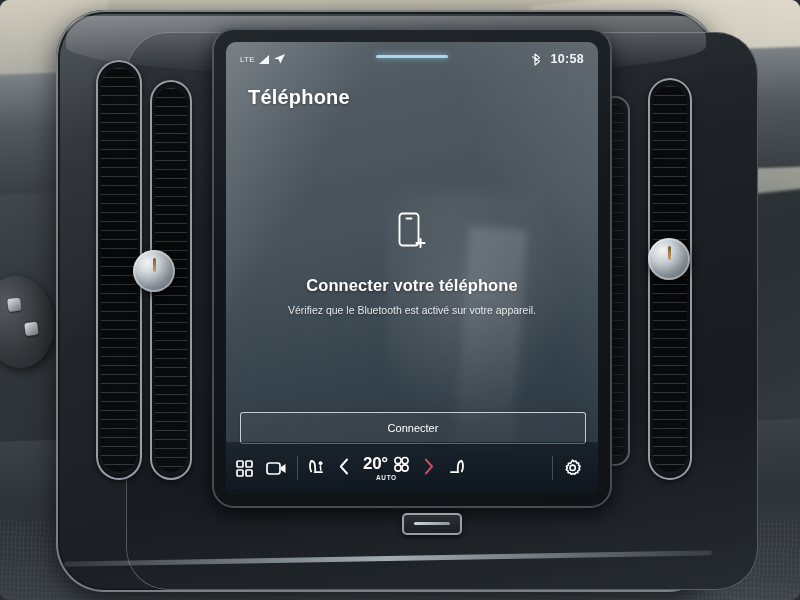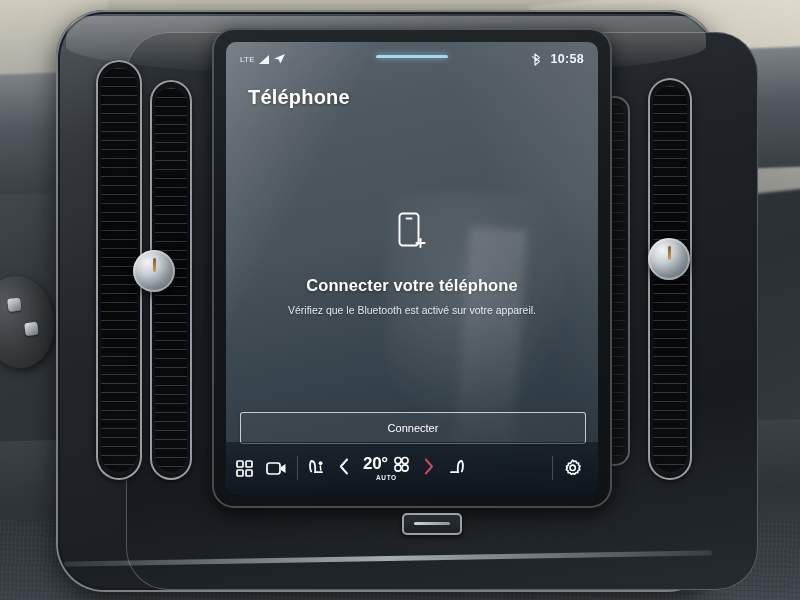--- a/index.html
+++ b/index.html
@@ -12,20 +12,21 @@
     background: #2a2d30;
     font-family: "Liberation Sans", sans-serif;
   }
 
   #scene {
     position: relative;
     width: 800px;
     height: 600px;
     overflow: hidden;
     background: linear-gradient(160deg, #6a7076 0%, #4b5156 14%, #33383c 34%, #2b3034 60%, #3a4045 100%);
+    border-radius: 9px;
   }
 
   
   .env-sky {
     position: absolute;
     left: 0; top: 0;
     width: 800px; height: 120px;
     background: linear-gradient(180deg, #c9c4b4 0%, #b4b1a5 28%, #8d9093 62%, #5d6368 100%);
     opacity: .95;
   }

